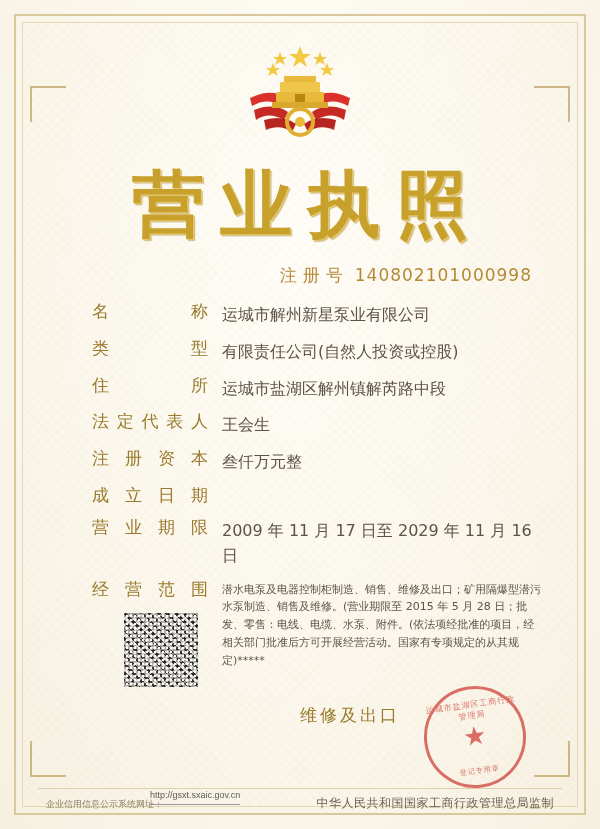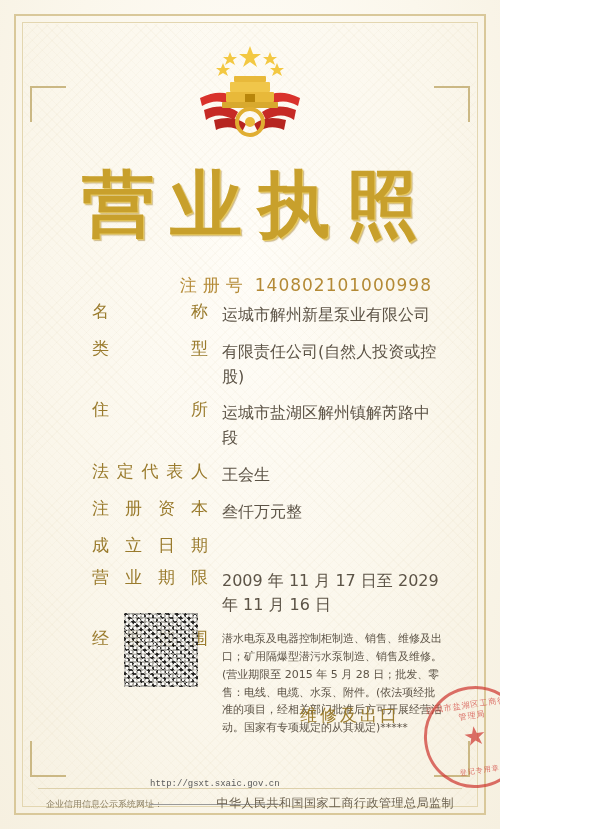--- a/index.html
+++ b/index.html
@@ -8,21 +8,21 @@
     background: #ffffff;
   }
   body {
     width: 600px;
     height: 829px;
     font-family: "Liberation Serif", serif;
     overflow: hidden;
   }
   .license {
     position: relative;
-    width: 500px;
+    width: 600px;
     height: 829px;
     background: #fdfbf5;
     background-image:
       radial-gradient(ellipse at 50% 30%, #fffdf8 0%, #fbf7ec 55%, #f6f0e0 100%);
     overflow: hidden;
   }
 
   
   .border-outer {
     position: absolute;
@@ -78,21 +78,21 @@
     color: #c8a02c;
     text-shadow:
       1px 1px 0 #e6c964,
       2px 2px 1px rgba(150,110,20,0.45);
     line-height: 1;
   }
 
   
   .regno {
     position: absolute;
-    top: 274px;
+    top: 264px;
     right: 68px;
     font-size: 17px;
     color: #b48a36;
     letter-spacing: 1px;
     font-family: "DejaVu Sans", "Liberation Sans", sans-serif;
   }
   .regno .label { letter-spacing: 6px; margin-right: 6px; }
   .regno .value { letter-spacing: 1px; }
 
   
@@ -220,23 +220,23 @@
     font-size: 9px;
     color: #8d8165;
     font-family: Liberation Sans, sans-serif;
   }
   .footer-url {
     position: absolute;
     left: 150px;
     bottom: 24px;
     font-size: 9px;
     color: #5a5a5a;
-    font-family: Liberation Mono, monospace;
+    font-family: Liberation Sans, sans-serif;
     border-bottom: 1px solid #9a9a9a;
-    padding-bottom: 15px;
+    padding-bottom: 4px;
   }
   .footer-right {
     position: absolute;
     right: 46px;
     bottom: 17px;
     font-size: 12px;
     color: #6b614f;
     font-family: "DejaVu Sans", "Liberation Sans", sans-serif;
     letter-spacing: 0.5px;
   }

